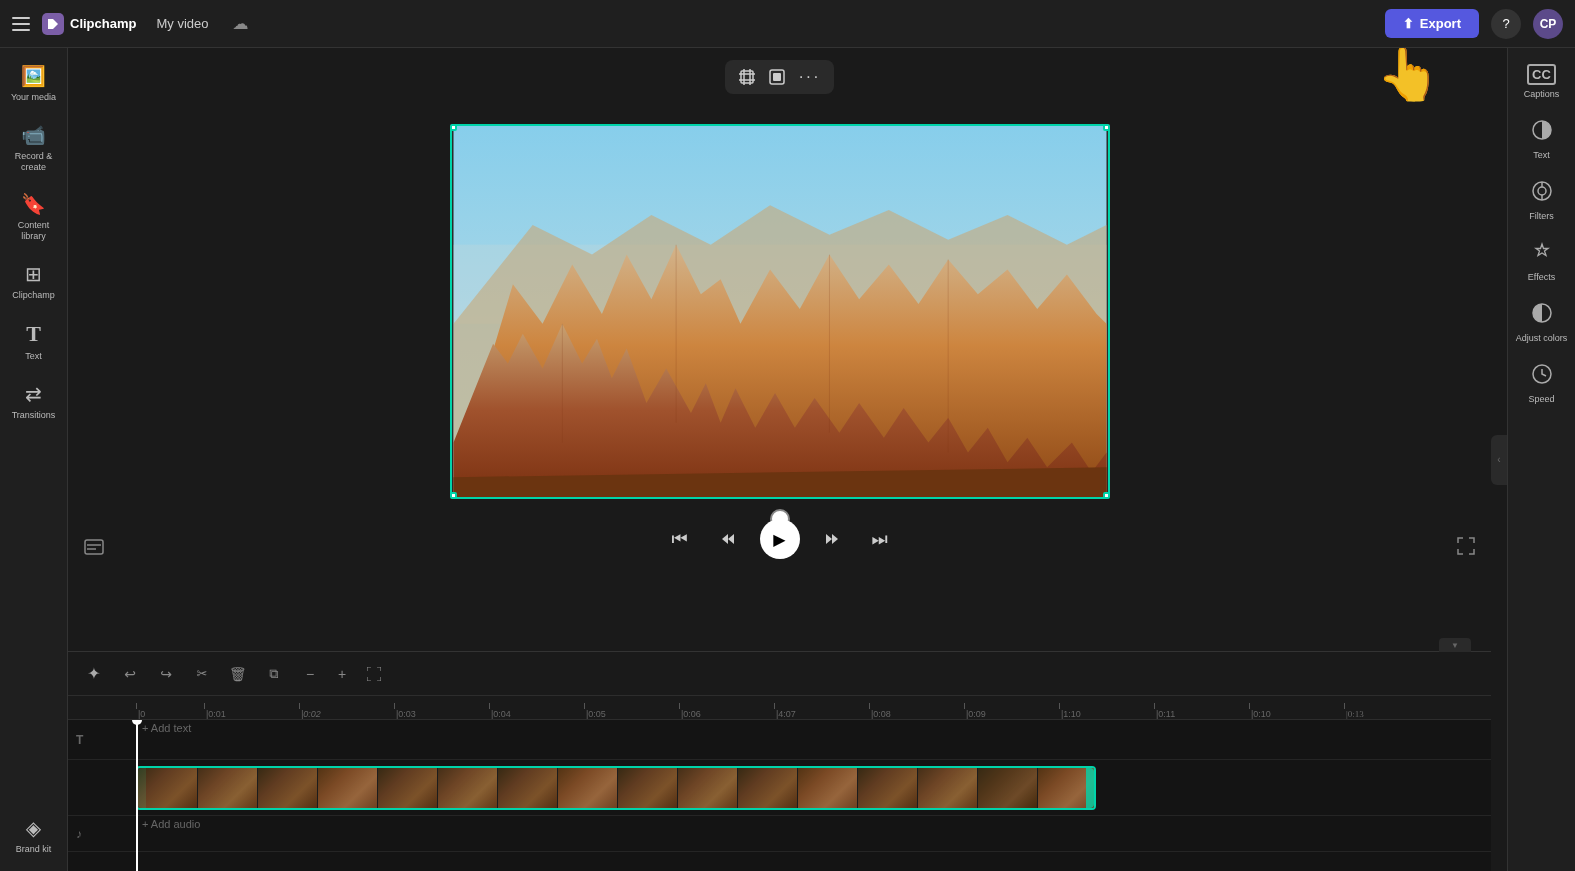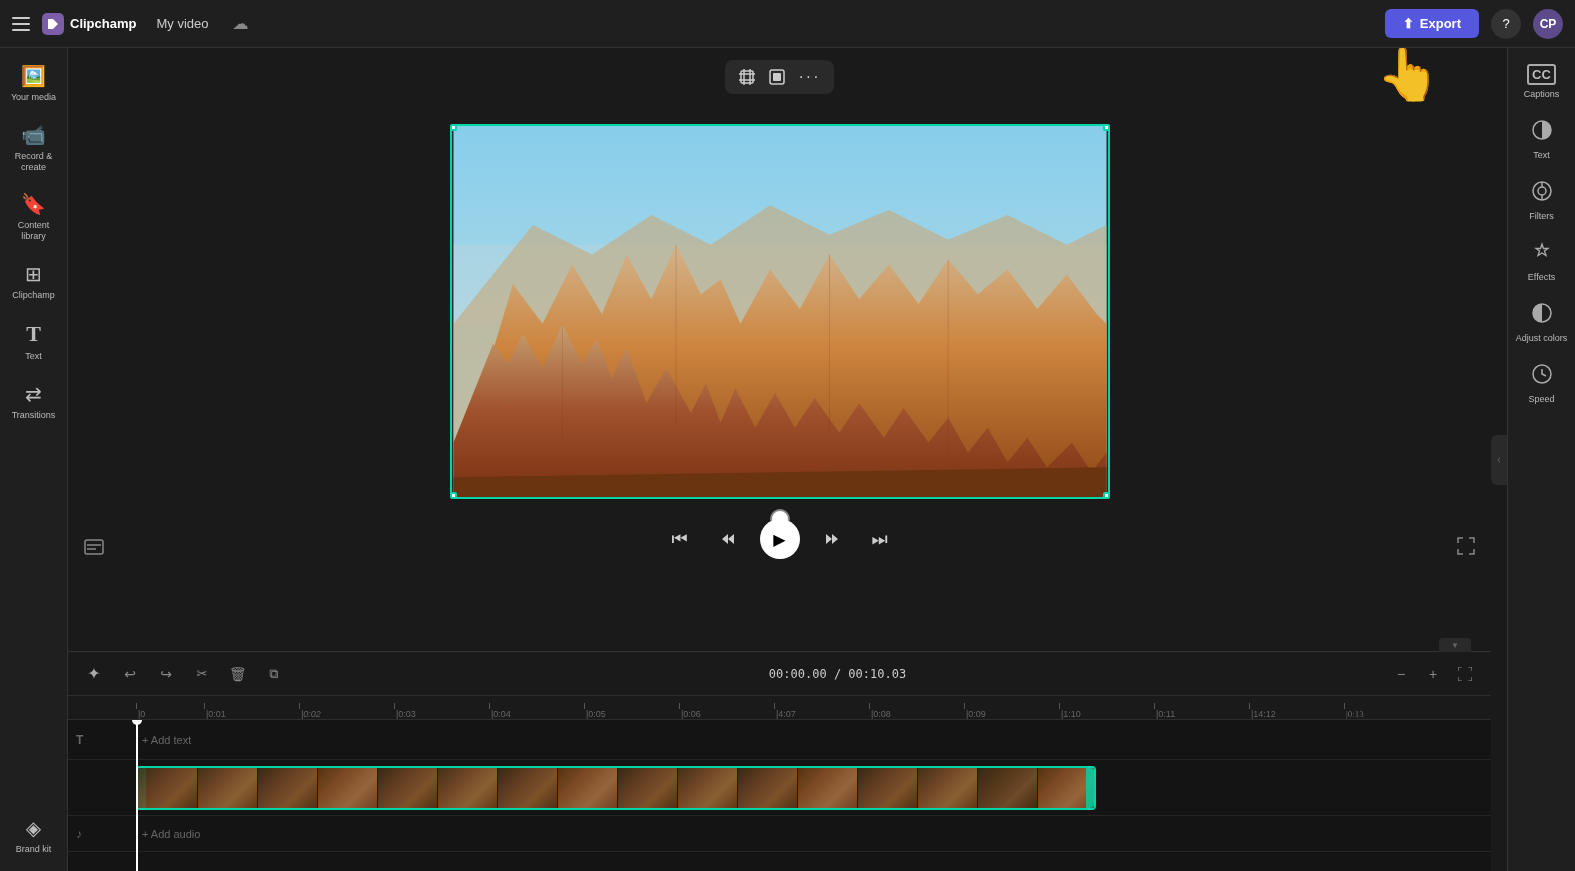--- a/index.html
+++ b/index.html
@@ -359,21 +359,21 @@
       color: #666;
       display: flex;
       align-items: center;
       gap: 4px;
     }
     .track-content {
       flex: 1;
       height: 100%;
       position: relative;
       display: flex;
-      align-items: center;
+      align-items: flex-start;
     }
     .add-text-btn {
       font-size: 11px;
       color: #666;
       cursor: pointer;
       padding: 2px 6px;
       border-radius: 4px;
     }
 
     .video-track-row {
@@ -645,23 +645,20 @@
       </div>
 
       <div class="timeline-toolbar">
         <button title="Magic edit" style="color:#aaa;font-size:16px;">✦</button>
         <button title="Undo">↩</button>
         <button title="Redo">↪</button>
         <button title="Cut" style="font-size:13px;">✂</button>
         <button title="Delete">🗑</button>
         <button title="Duplicate" style="font-size:13px;">⧉</button>
 
-        <div class="timeline-time">
-          <span>00:00.00 / 00:10.03</span>
-        </div>
 
         <div class="timeline-zoom">
           <button title="Zoom out">−</button>
           <button title="Zoom in">+</button>
           <button title="Fit to screen">
             <svg width="14" height="14" viewBox="0 0 14 14" fill="none" stroke="#888" stroke-width="1.2">
                 <polyline points="0,4 0,0 4,0"></polyline>
                 <polyline points="10,0 14,0 14,4"></polyline>
                 <polyline points="14,10 14,14 10,14"></polyline>
                 <polyline points="4,14 0,14 0,10"></polyline>
@@ -704,21 +701,21 @@
             <div class="ruler-mark" style="width:95px;">
                 <span>|0:09</span>
               </div>
             <div class="ruler-mark" style="width:95px;">
                 <span>|1:10</span>
               </div>
             <div class="ruler-mark" style="width:95px;">
                 <span>|0:11</span>
               </div>
             <div class="ruler-mark" style="width:95px;">
-                <span>|14:12</span>
+                <span>|0:10</span>
               </div>
             <div class="ruler-mark" style="width:95px;font-family:Liberation Serif, serif;">
                 <span>|0:13</span>
               </div>
           </div>
         </div>
 
         <div class="timeline-tracks" style="position:relative;">
 
           <div class="timeline-playhead">

